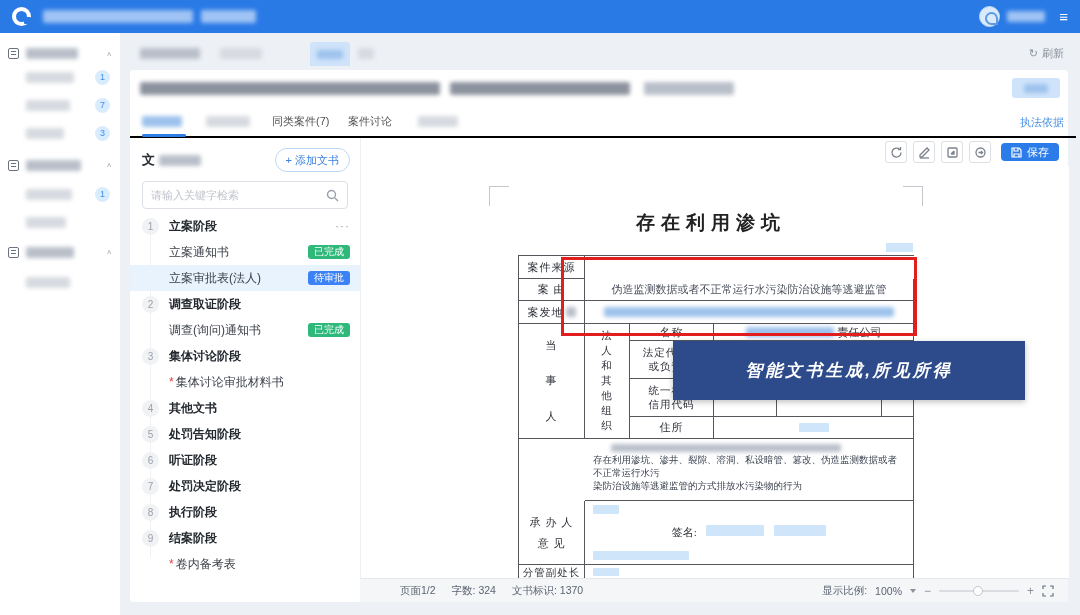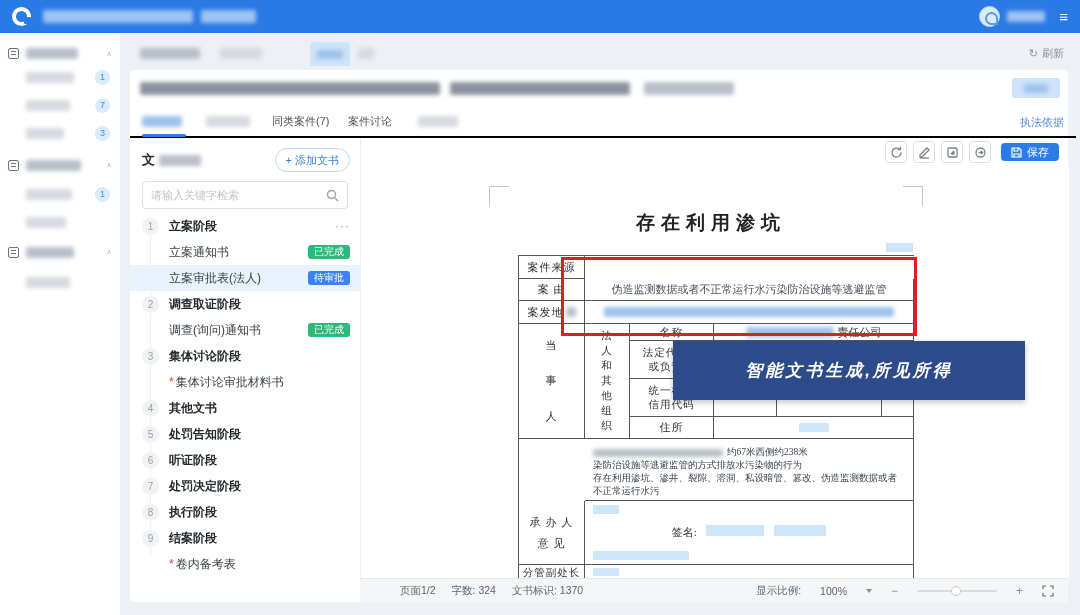--- a/index.html
+++ b/index.html
@@ -94,21 +94,21 @@
   .radio.sel { border-color:#2b6fd4; background:radial-gradient(circle, #2b6fd4 0 2.5px, #fff 3px); }
   .brief { flex-direction:column; align-items:flex-start; justify-content:flex-start; padding:4px 8px; font-size:9.5px; line-height:13px; color:#3c4350; }
   .handler-cell { position:relative; padding:4px 8px; }
 
   .redbox { position:absolute; left:200px; top:91px; width:356px; height:79px; border:3px solid #e11d1d; z-index:4; }
   .banner { position:absolute; left:312px; top:175px; width:352px; height:59px; background:#2d4a8a; z-index:5; display:flex; align-items:center; justify-content:center; box-shadow:0 2px 6px rgba(0,0,0,.25); }
   .banner span { color:#fff; font-size:17px; font-weight:800; font-style:italic; letter-spacing:3px; font-family:"Liberation Sans",sans-serif; }
 
   
   .status-bar { position:absolute; left:230px; top:508px; width:708px; height:24px; background:#f5f6f8; border-top:1px solid #e6e8eb; display:flex; align-items:center; padding:0 14px 0 40px; font-size:10.5px; color:#5a6472; gap:16px; }
-  .sb-right { margin-left:auto; display:flex; align-items:center; gap:19px; }
+  .sb-right { margin-left:auto; display:flex; align-items:center; gap:8px; }
   .dd-caret { width:0; height:0; border-left:3.5px solid transparent; border-right:3.5px solid transparent; border-top:4px solid #8a919c; }
   .slider { width:80px; height:2px; background:#d9dce1; border-radius:1px; position:relative; }
   .knob { position:absolute; left:42%; top:-4px; width:10px; height:10px; border-radius:50%; background:#fff; border:1px solid #c2c6cc; }
   .zbtn { color:#8a919c; font-size:12px; }
 </style>
 </head>
 <body>
 
 <div class="header">
   <span class="logo"></span>
@@ -364,23 +364,22 @@
             <div></div>
           </div>
 
         <div class="cell lab" style="grid-area:7/3/8/4">住所</div>
         <div class="cell" style="grid-area:7/4/8/5">
           <span class="hl" style="width:30px;height:9px"></span>
         </div>
 
         <div class="cell brief" style="grid-area:8/2/9/5">
           <span class="blur" style="width:230px;height:8px;margin:1px 0 2px 18px"></span>
-          <span><span class="blur" style="width:130px;height:8px;margin-right:4px"></span><span style="filter:blur(.5px)">约67米西侧约238米</span></span>
+          <span style="filter:blur(.5px)">存在利用渗坑、渗井、裂隙、溶洞、私设暗管、篡改、伪造监测数据或者不正常运行水污</span>
           <span style="filter:blur(.5px)">染防治设施等逃避监管的方式排放水污染物的行为</span>
-          <span style="filter:blur(.5px)">存在利用渗坑、渗井、裂隙、溶洞、私设暗管、篡改、伪造监测数据或者不正常运行水污</span>
         </div>
 
         <div class="cell handler-cell" style="grid-area:9/2/10/5;flex-direction:column;align-items:stretch;justify-content:space-between">
           <span class="hl" style="width:26px;height:9px"></span>
           <span style="text-align:center">
             <span>签名:</span>
             <span class="hl" style="width:58px;height:11px;margin-left:6px"></span>
             <span class="hl" style="width:52px;height:11px;margin-left:8px"></span>
           </span>
           <span class="hl" style="width:96px;height:9px"></span>

